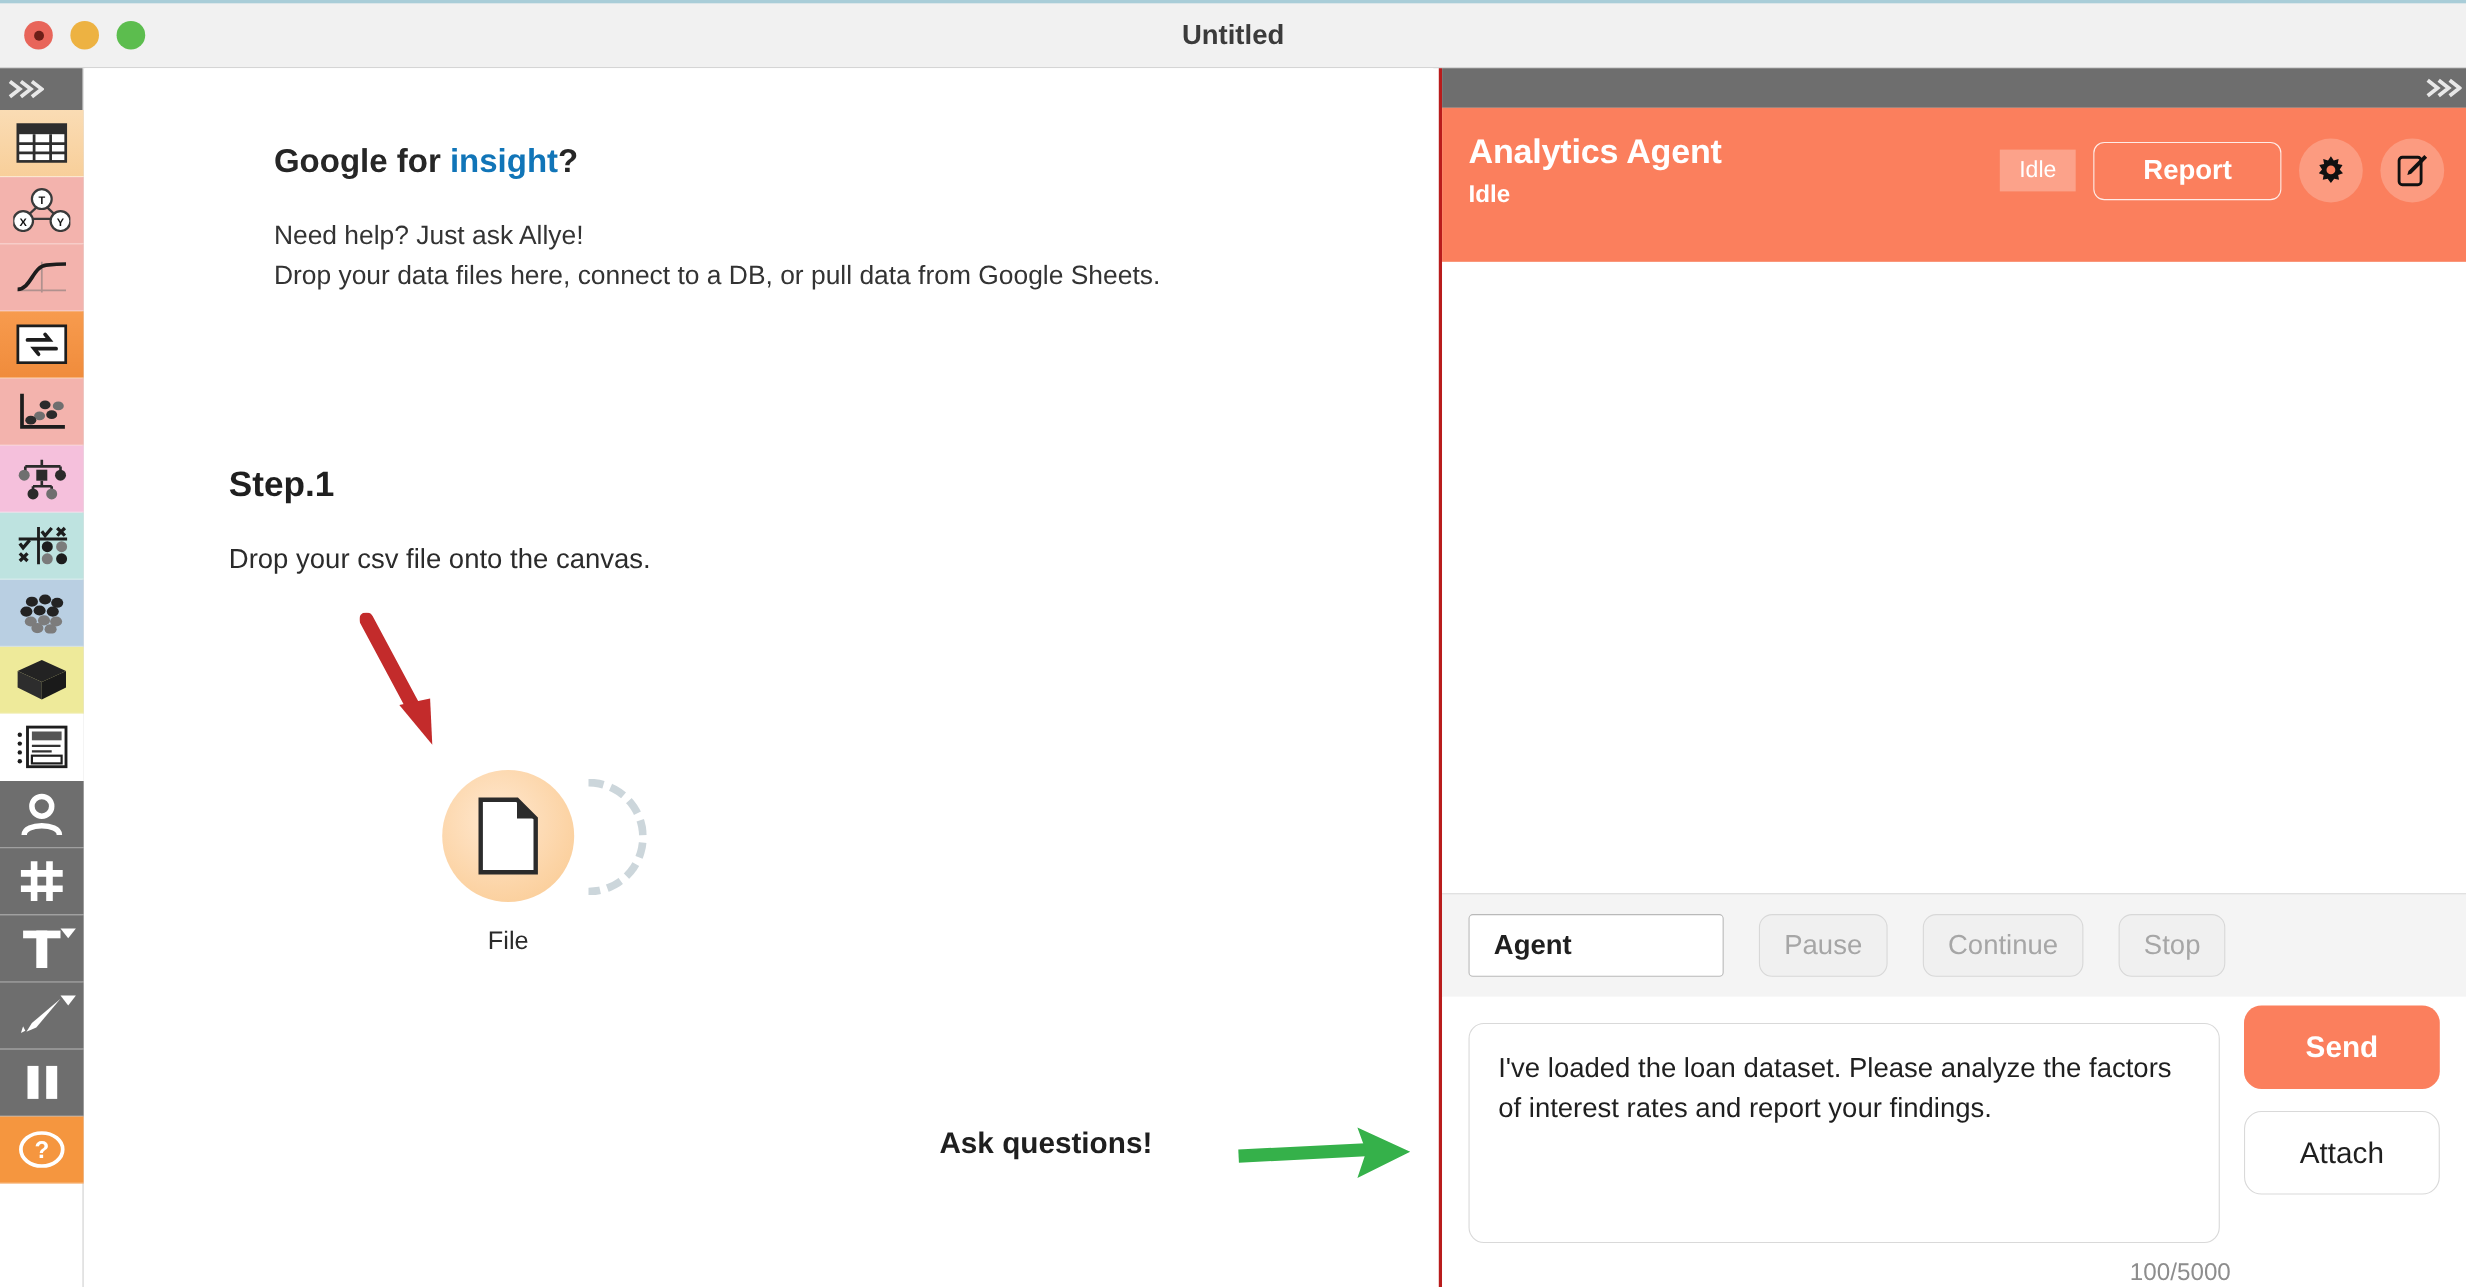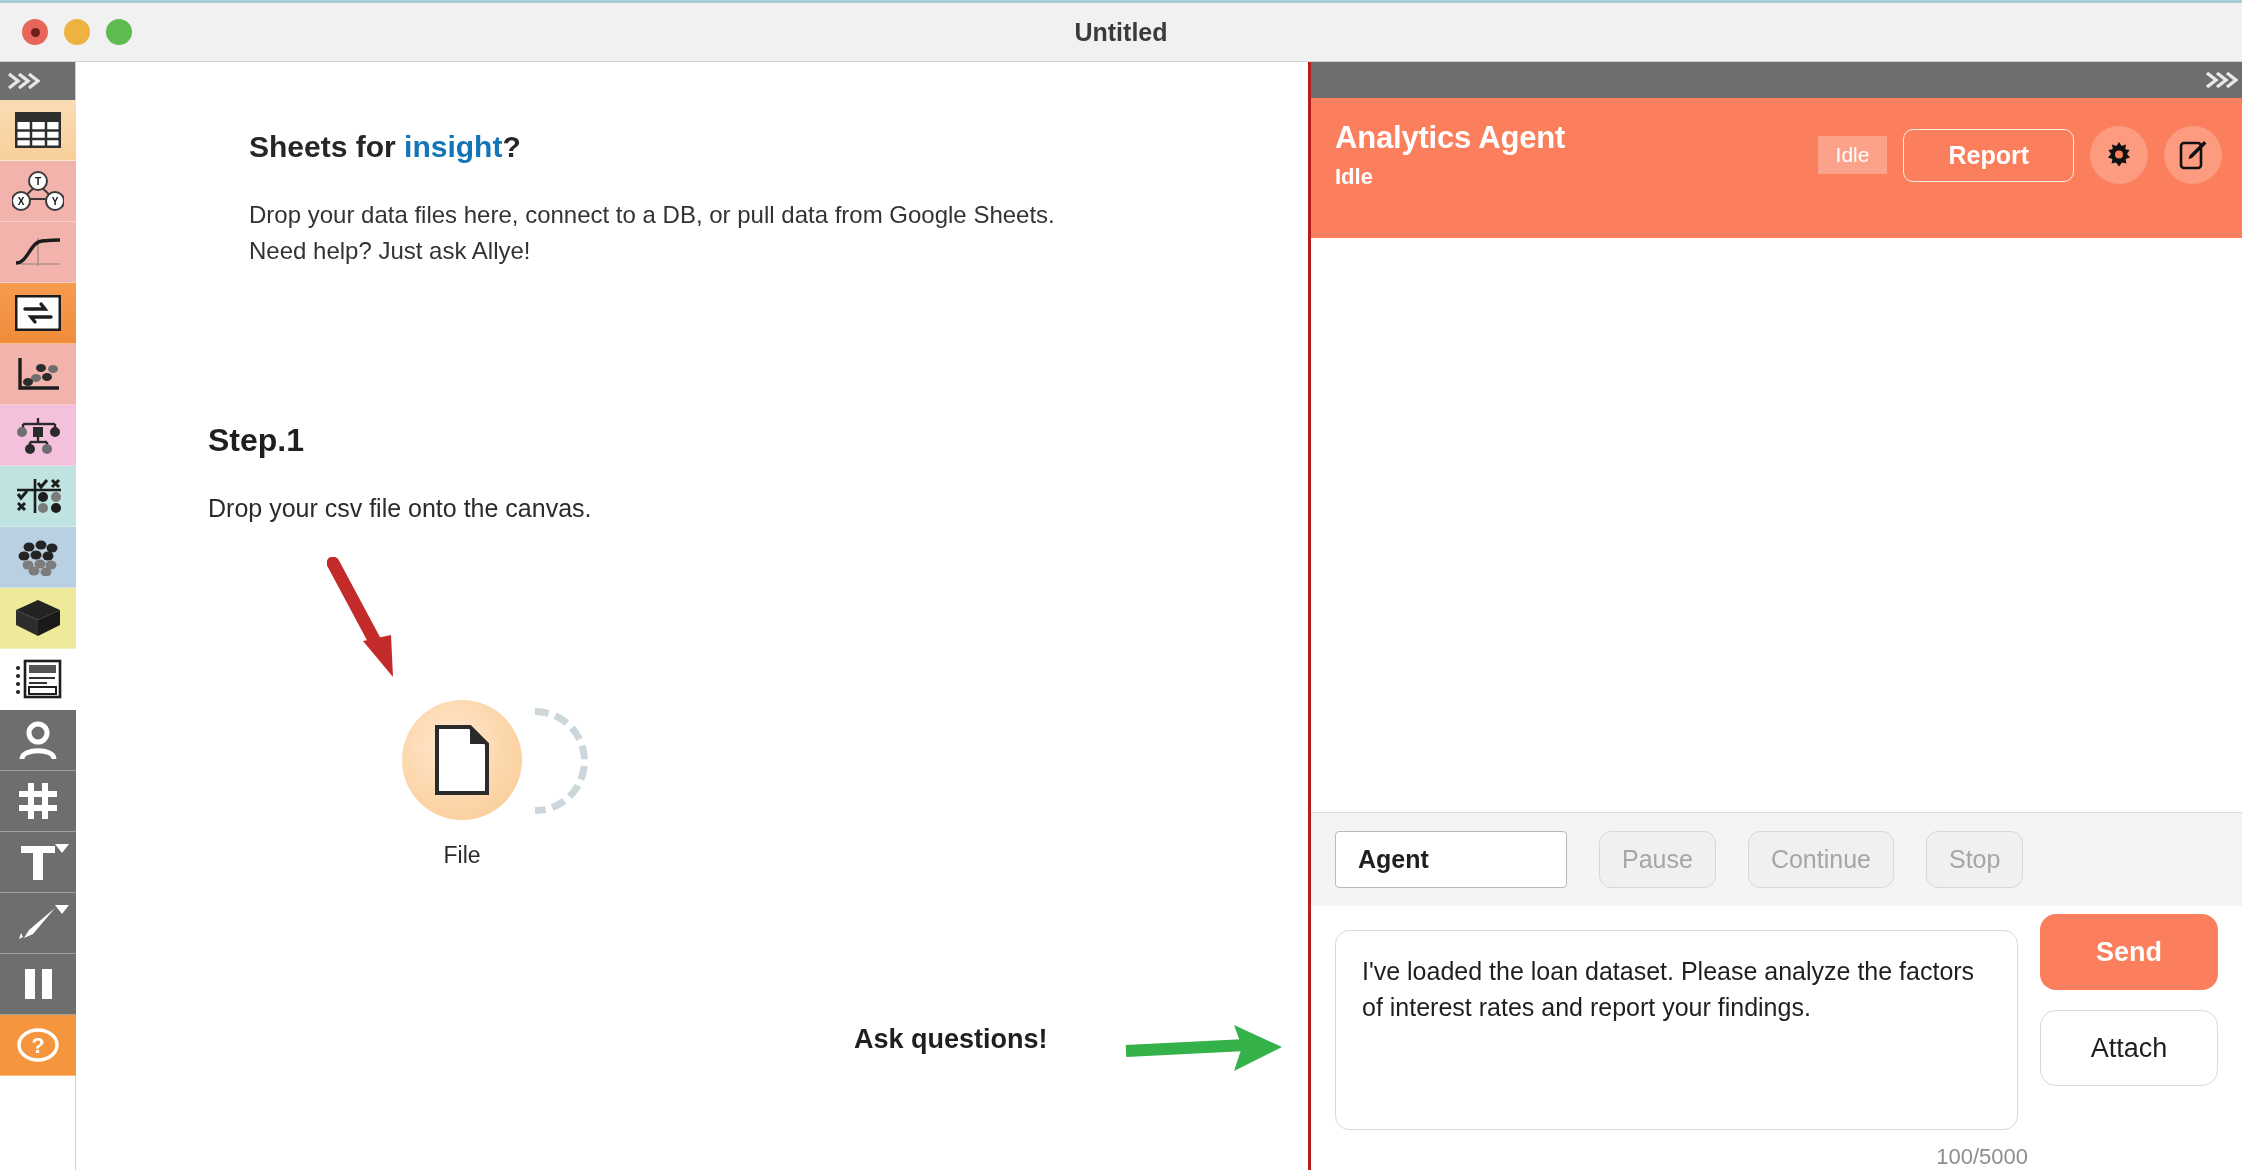--- a/index.html
+++ b/index.html
@@ -419,26 +419,26 @@
       <svg width="46" height="40" viewBox="0 0 46 40">
         <ellipse cx="23" cy="20" rx="19" ry="15" fill="none" stroke="#fff" stroke-width="3.4"></ellipse>
         <text x="23" y="28" font-size="22" font-weight="bold" text-anchor="middle" fill="#fff" font-family="Liberation Sans">?</text>
       </svg>
     </div>
   </div>
 
   <div class="canvas">
 
     <div class="heading1">
-      <span>Sheets for </span><span class="accent">insight</span><span>?</span>
+      <span>Google for </span><span class="accent">insight</span><span>?</span>
     </div>
 
     <div class="para1">
+      <div>Need help? Just ask Allye!</div>
       <div>Drop your data files here, connect to a DB, or pull data from Google Sheets.</div>
-      <div>Need help? Just ask Allye!</div>
     </div>
 
     <div class="heading2">Step.1</div>
     <div class="para2">Drop your csv file onto the canvas.</div>
 
     <div class="red-arrow">
       <svg width="90" height="130" viewBox="0 0 90 130">
         <path d="M6 6 L52 92" stroke="#c32b2b" stroke-width="13" stroke-linecap="round"></path>
         <path d="M66 120 L36 84 L64 78 Z" fill="#c32b2b"></path>
       </svg>

